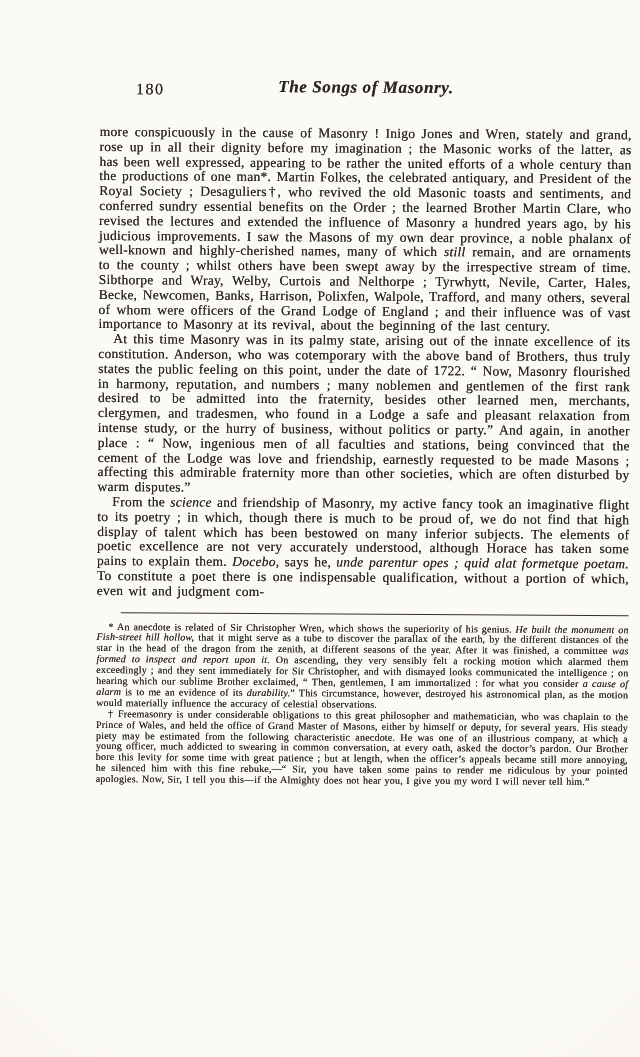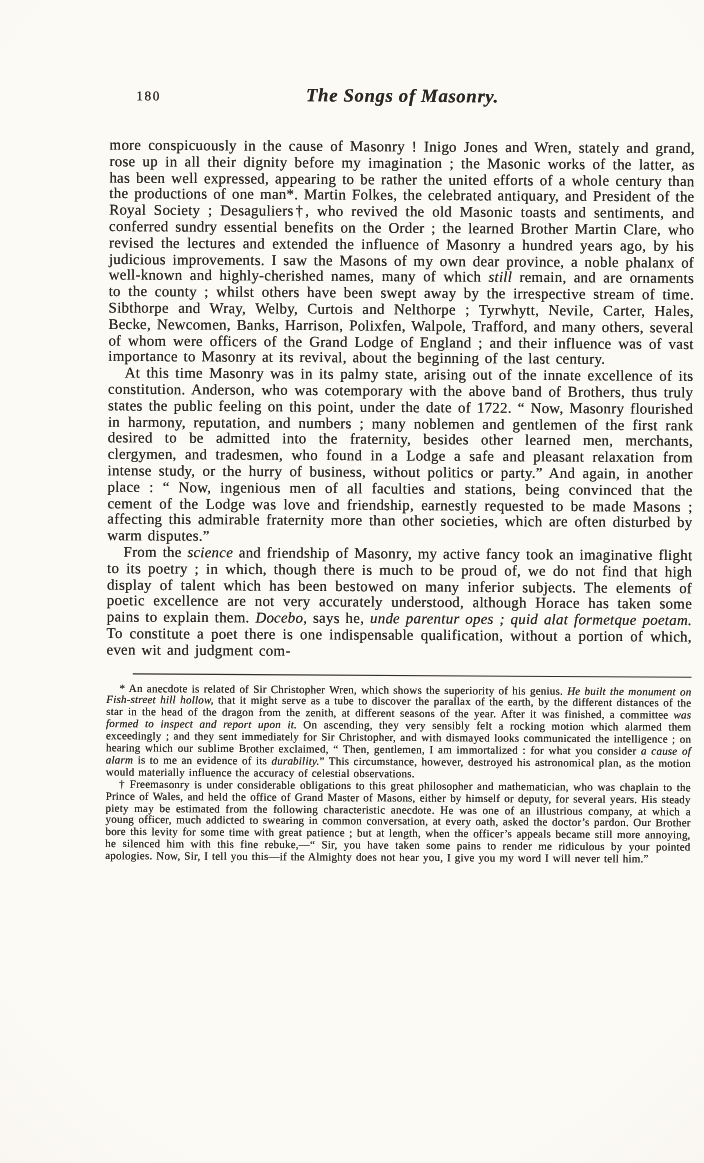--- a/index.html
+++ b/index.html
@@ -21,22 +21,22 @@
     left:100px; top:76px; width:532px;
     transform:rotate(0.35deg);
     transform-origin:top left;
     text-shadow:0 0 0.45px rgba(45,38,30,0.85);
   }
   .running-head{
     position:relative;
     height:30px;
   }
   .page-number{
-    position:absolute; left:24px; top:4px;
-    font-size:12px; letter-spacing:1.5px;
+    position:absolute; left:36px; top:4px;
+    font-size:16px; letter-spacing:1.5px;
   }
   .running-title{
     position:absolute; left:0; right:0; top:0;
     text-align:center;
     font-style:italic; font-weight:600;
     font-size:17px; letter-spacing:0.6px;
   }
   .body-text{
     margin-top:19px;
     font-size:13.5px;

